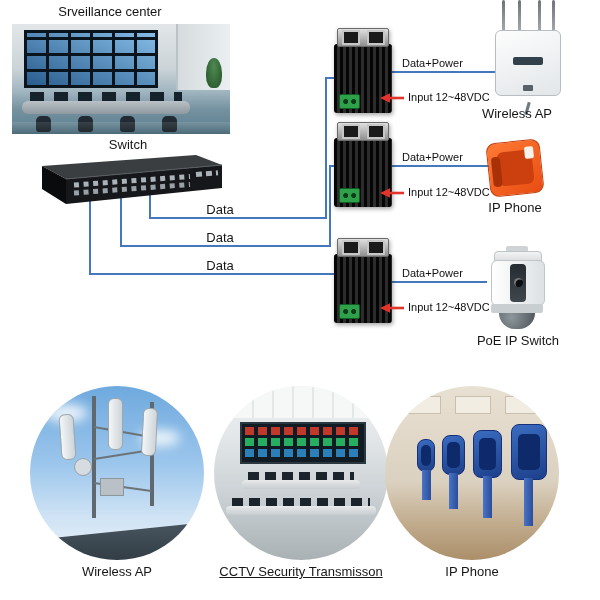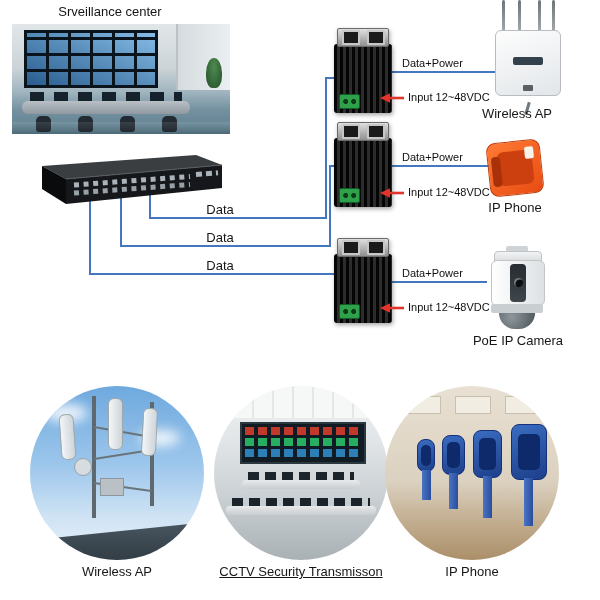--- a/index.html
+++ b/index.html
@@ -133,20 +133,21 @@
     <div class="sv-plant"></div>
     <div class="sv-monitors"></div>
     <div class="sv-desk"></div>
     <span class="sv-chair" style="left:24px;"></span>
     <span class="sv-chair" style="left:66px;"></span>
     <span class="sv-chair" style="left:108px;"></span>
     <span class="sv-chair" style="left:150px;"></span>
     <div class="sv-shine"></div>
   </div>
 
+  <div class="lab ctr" style="left:30px;top:137px;width:196px;">Switch</div>
   <div class="switch">
     <svg width="196" height="56" viewBox="0 0 196 56">
       <polygon points="12,14 166,3 192,13 36,27" fill="#3a3e41"></polygon>
       <polygon points="36,27 192,13 192,36 36,52" fill="#15171a"></polygon>
       <polygon points="12,14 36,27 36,52 12,37" fill="#0a0b0c"></polygon>
       <line x1="36" y1="27" x2="192" y2="13" stroke="#585e63" stroke-width="1"></line>
       <line x1="44" y1="33" x2="160" y2="24.5" stroke="#aab3b9" stroke-width="5" stroke-dasharray="5 4.6"></line>
       <line x1="44" y1="41" x2="160" y2="32.5" stroke="#98a1a7" stroke-width="5" stroke-dasharray="5 4.6"></line>
       <line x1="166" y1="22.5" x2="188" y2="20.8" stroke="#aab3b9" stroke-width="5" stroke-dasharray="6 4"></line>
     </svg>
@@ -215,21 +216,21 @@
     <span class="cam-mount"></span>
     <span class="cam-cap"></span>
     <div class="cam-body">
       <span class="cam-win">
         <span class="cam-lens"></span>
       </span>
     </div>
     <span class="cam-skirt"></span>
     <span class="cam-dome"></span>
   </div>
-  <div class="lab ctr" style="left:460px;top:333px;width:116px;">PoE IP Camera</div>
+  <div class="lab ctr" style="left:460px;top:333px;width:116px;">PoE IP Switch</div>
 
   <div class="circle c1" style="left:30px;top:386px;">
     <span class="c1-cloud" style="left:14px;top:18px;width:44px;height:18px;"></span>
     <span class="c1-cloud" style="left:110px;top:44px;width:40px;height:16px;"></span>
     <span class="c1-pole" style="left:62px;top:10px;height:122px;"></span>
     <span class="c1-pole" style="left:120px;top:16px;height:104px;"></span>
     <span class="c1-truss" style="left:64px;top:40px;width:58px;transform:rotate(10deg);"></span>
     <span class="c1-truss" style="left:64px;top:72px;width:58px;transform:rotate(-9deg);"></span>
     <span class="c1-truss" style="left:64px;top:96px;width:58px;transform:rotate(8deg);"></span>
     <span class="c1-panel" style="left:78px;top:12px;height:50px;"></span>

